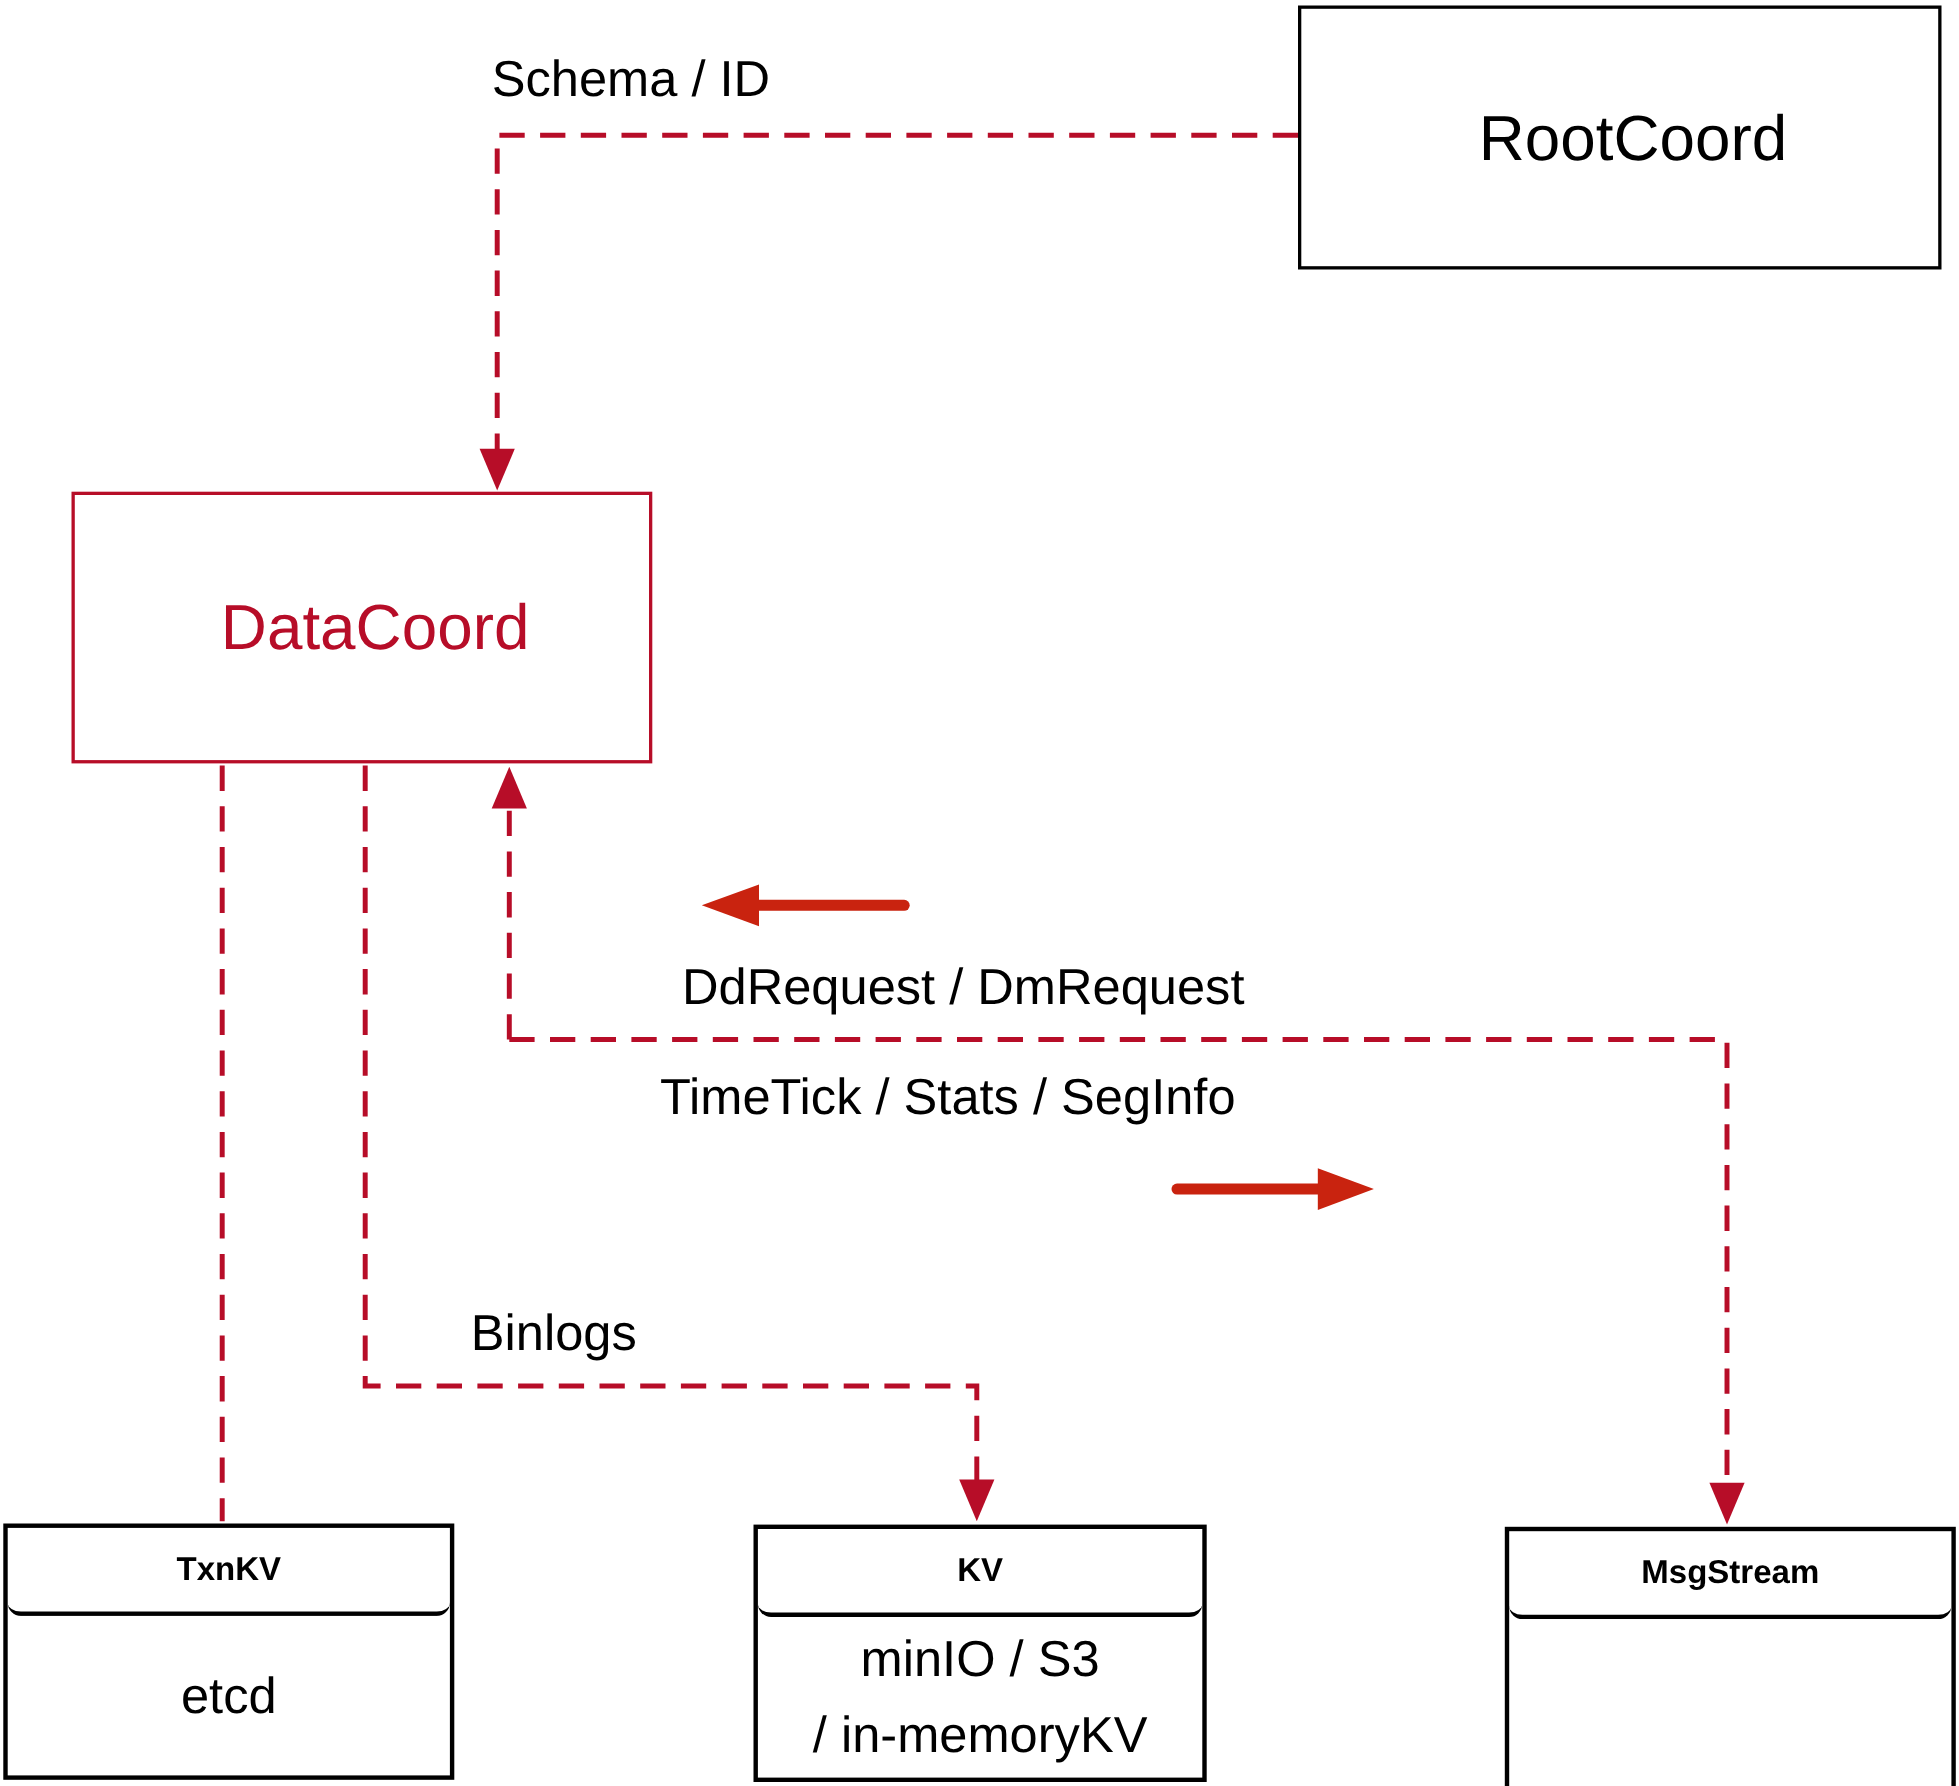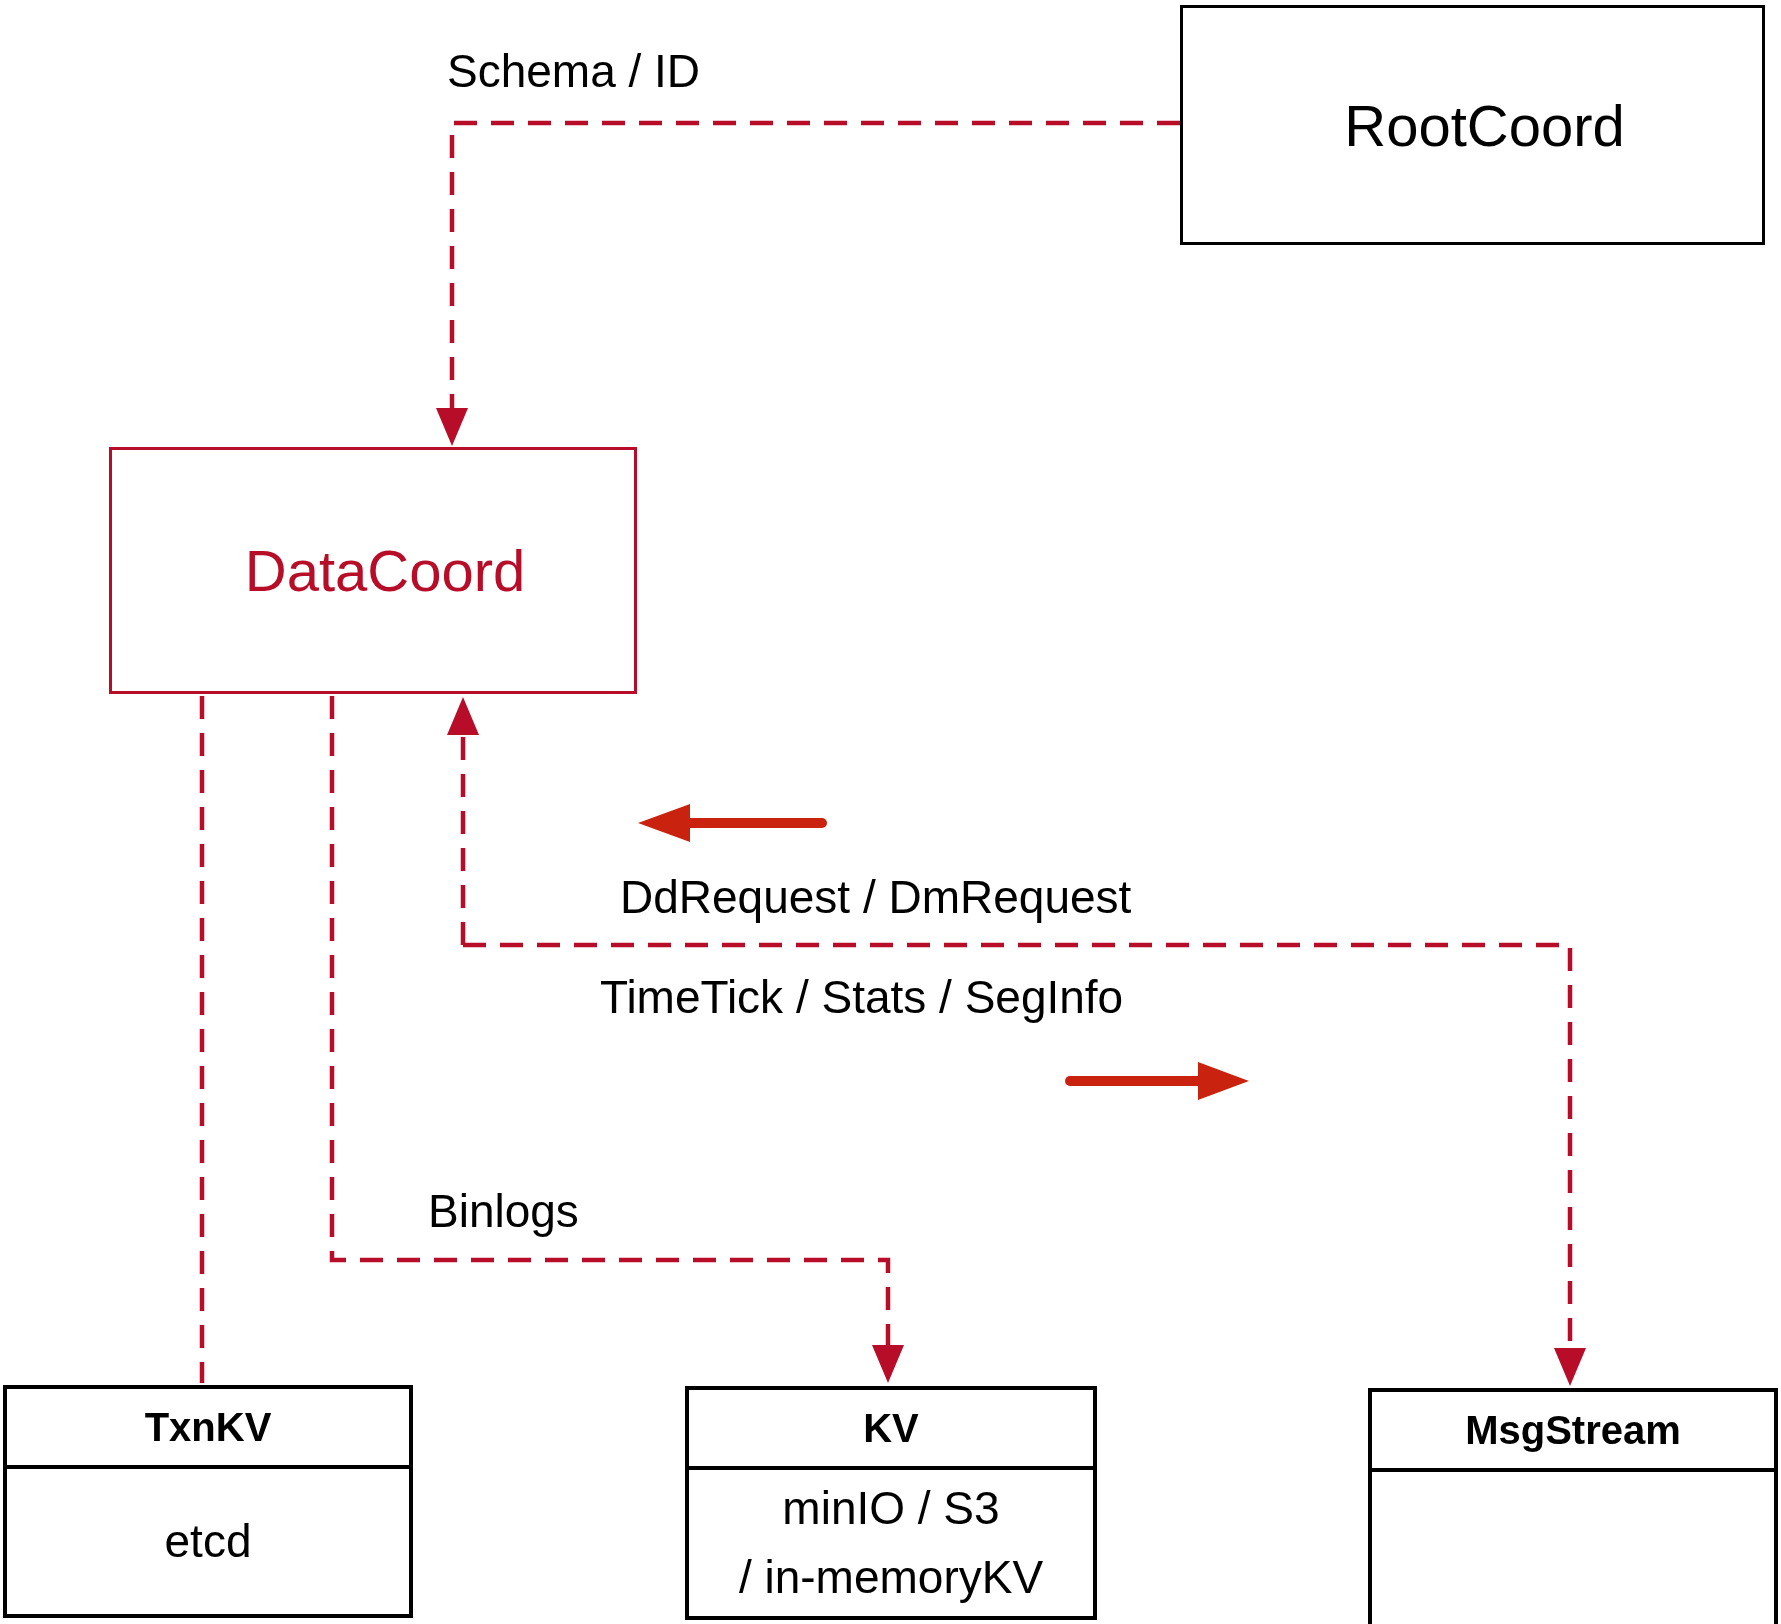--- a/index.html
+++ b/index.html
@@ -15,27 +15,27 @@
   }
   .connector-layer{position:absolute;left:0;top:0;width:1781px;height:1624px;}
   .dash-line{stroke:var(--dashed-color);stroke-width:4.5;fill:none;stroke-dasharray:23 14;}
   .dash-head{fill:var(--dashed-color);stroke:none;}
   .solid-shaft{stroke:var(--solid-color);stroke-width:10;stroke-linecap:round;fill:none;}
   .solid-head{fill:var(--solid-color);stroke:none;}
 
   .node{position:absolute;box-sizing:border-box;background:var(--bg);display:flex;align-items:center;justify-content:center;padding-left:24px;}
   .node-plain{border:3px solid var(--black);font-size:58px;color:#000;}
   .node-rootcoord{left:1180px;top:5px;width:585px;height:240px;}
-  .node-datacoord{left:65px;top:447px;width:528px;height:247px;border:3px solid var(--dashed-color);color:var(--dashed-color);font-size:58px;margin-left:44px;}
+  .node-datacoord{left:65px;top:447px;width:528px;height:247px;border:3px solid var(--dashed-color);color:var(--dashed-color);font-size:58px;}
 
   .node-table{border:4px solid var(--black);display:block;padding:0;}
   .node-txnkv{left:3px;top:1385px;width:410px;height:233px;}
   .node-kv{left:685px;top:1386px;width:412px;height:234px;}
   .node-msgstream{left:1368px;top:1388px;width:410px;height:263px;}
-  .table-header{box-sizing:border-box;height:80px;border-bottom:4px solid var(--black);display:flex;align-items:center;justify-content:center;font-weight:bold;font-size:40px;color:#000;}
+  .table-header{box-sizing:border-box;height:80px;border-bottom:4px solid var(--black);display:flex;align-items:center;justify-content:center;font-weight:bold;font-size:30px;color:#000;border-radius:12px;}
   .table-body{box-sizing:border-box;display:flex;flex-direction:column;align-items:center;justify-content:center;font-size:46px;color:#000;height:calc(100% - 80px);line-height:1.5;}
 
   .edge-label{position:absolute;font-size:46px;color:#000;text-align:left;white-space:nowrap;}
   .label-schema{left:447px;top:44px;width:500px;}
   .label-ddrequest{left:620px;top:870px;width:650px;}
   .label-timetick{left:600px;top:970px;width:650px;}
   .label-binlogs{left:428px;top:1184px;width:250px;}
 </style>
 </head>
 <body>

